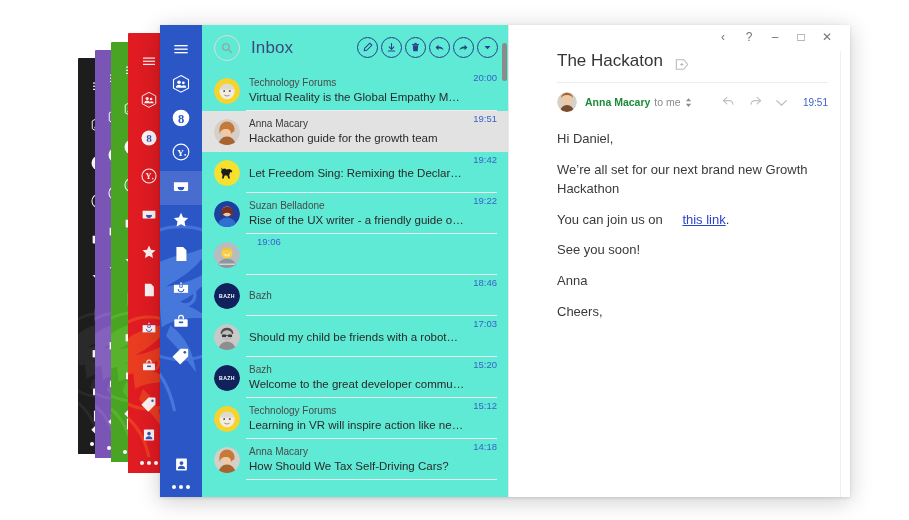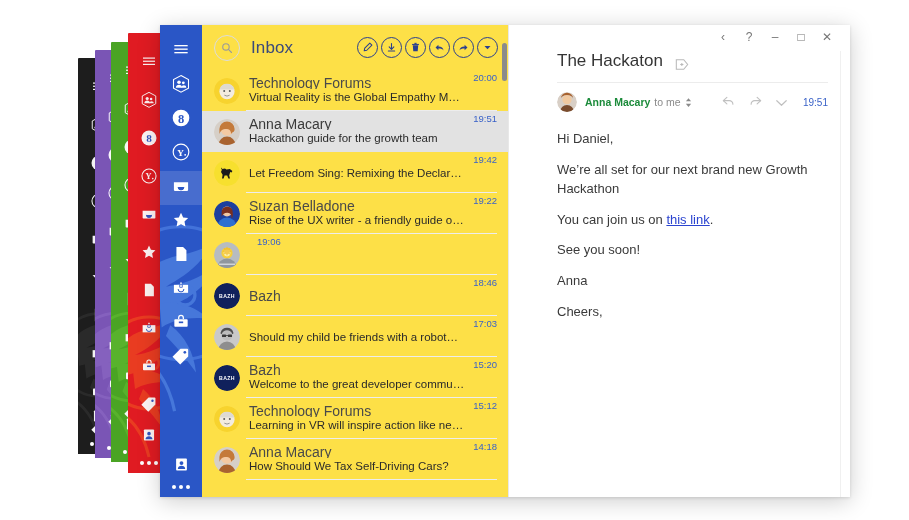--- a/index.html
+++ b/index.html
@@ -64,21 +64,21 @@
     cursor:pointer;
   }
   .rail-ico.sel{background:rgba(255,255,255,.14);}
   .rail-bottom{position:absolute;left:0;right:0;bottom:8px;display:flex;flex-direction:column;align-items:center;gap:8px;}
   .dots{display:flex;gap:3px;}
   .dots i{width:4px;height:4px;border-radius:50%;background:#fff;display:block;}
 
   
   #listcol{
     width:306px;flex:0 0 306px;
-    background:#fde047;
+    background:#5eead4;
     display:flex;flex-direction:column;
     position:relative;
     border-right:1px solid #e8e8e8;
   }
   #listhead{
     height:45px;flex:0 0 45px;
     display:flex;align-items:center;
     padding:0 10px 0 12px;
     box-sizing:border-box;
   }
@@ -119,21 +119,21 @@
   .msg.active{background:#e2e2e2;}
   .msg.active:after{display:none;}
   .av{
     width:26px;height:26px;border-radius:50%;
     flex:0 0 26px;overflow:hidden;position:relative;
     margin-right:9px;
   }
   .av svg{display:block;}
   .mtext{flex:1 1 auto;min-width:0;}
   .mfrom{
-    font-size:14px;color:#4a4a4a;
+    font-size:10px;color:#4a4a4a;
     white-space:nowrap;overflow:hidden;text-overflow:ellipsis;
     line-height:12px;
   }
   .msg.active .mfrom{color:#3a3a3a;}
   .msubj{
     font-size:11.5px;color:#2a2a2a;
     white-space:nowrap;overflow:hidden;text-overflow:ellipsis;
     line-height:14px;margin-top:1px;
   }
   .mtime{
@@ -179,21 +179,21 @@
   .sto{font-size:10.5px;color:#8a8a8a;margin-left:4px;}
   .updown{margin-left:4px;color:#8a8a8a;display:inline-flex;}
   .sactions{margin-left:auto;display:flex;align-items:center;gap:14px;}
   .sact{color:#c0c0c0;cursor:pointer;display:flex;align-items:center;}
   .stime{font-size:10px;color:#3a62c8;margin-left:16px;}
   #body{
     margin:18px 22px 0 48px;
     font-size:13px;color:#3a3a3a;line-height:1.45;
   }
   #body p{margin:0 0 12px 0;}
-  #body a{color:#2b44d0;}
+  #body a{color:#2b44d0;margin-left:16px;}
   
   #winscroll{
     position:absolute;right:0;top:26px;bottom:0;width:9px;
     border-left:1px solid #f0f0f0;
     background:#fff;
   }
 </style>
 </head>
 <body>
 

